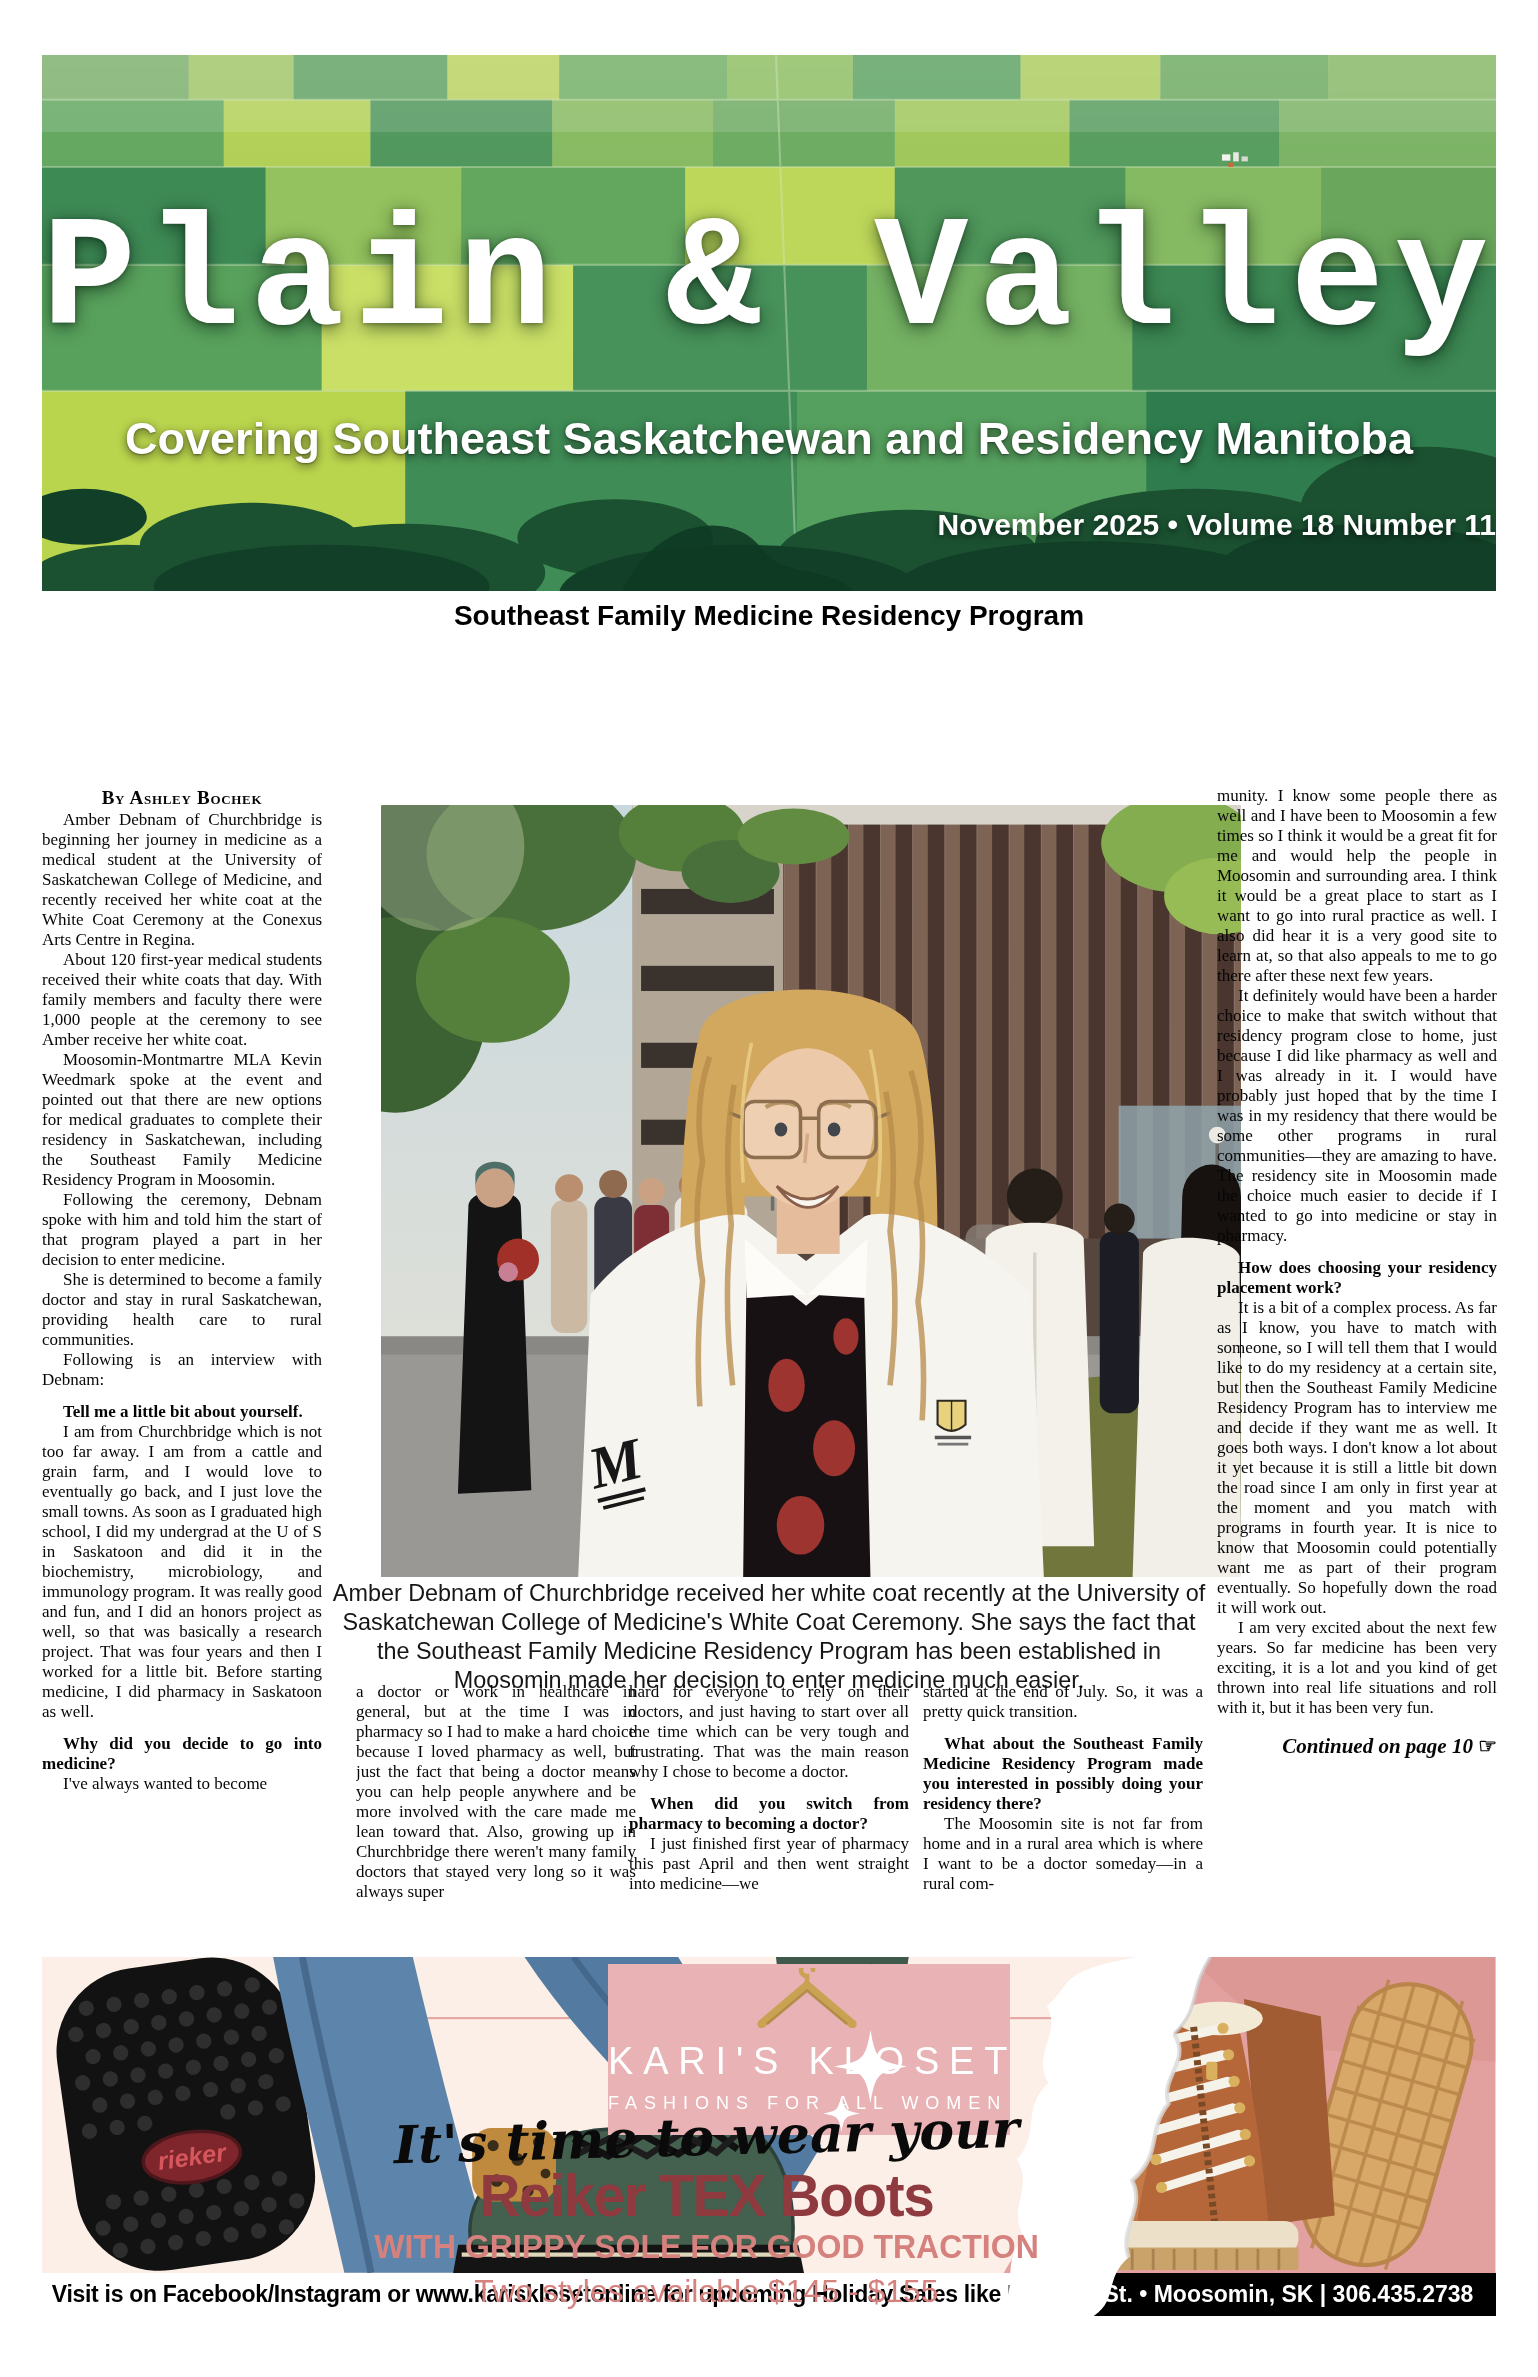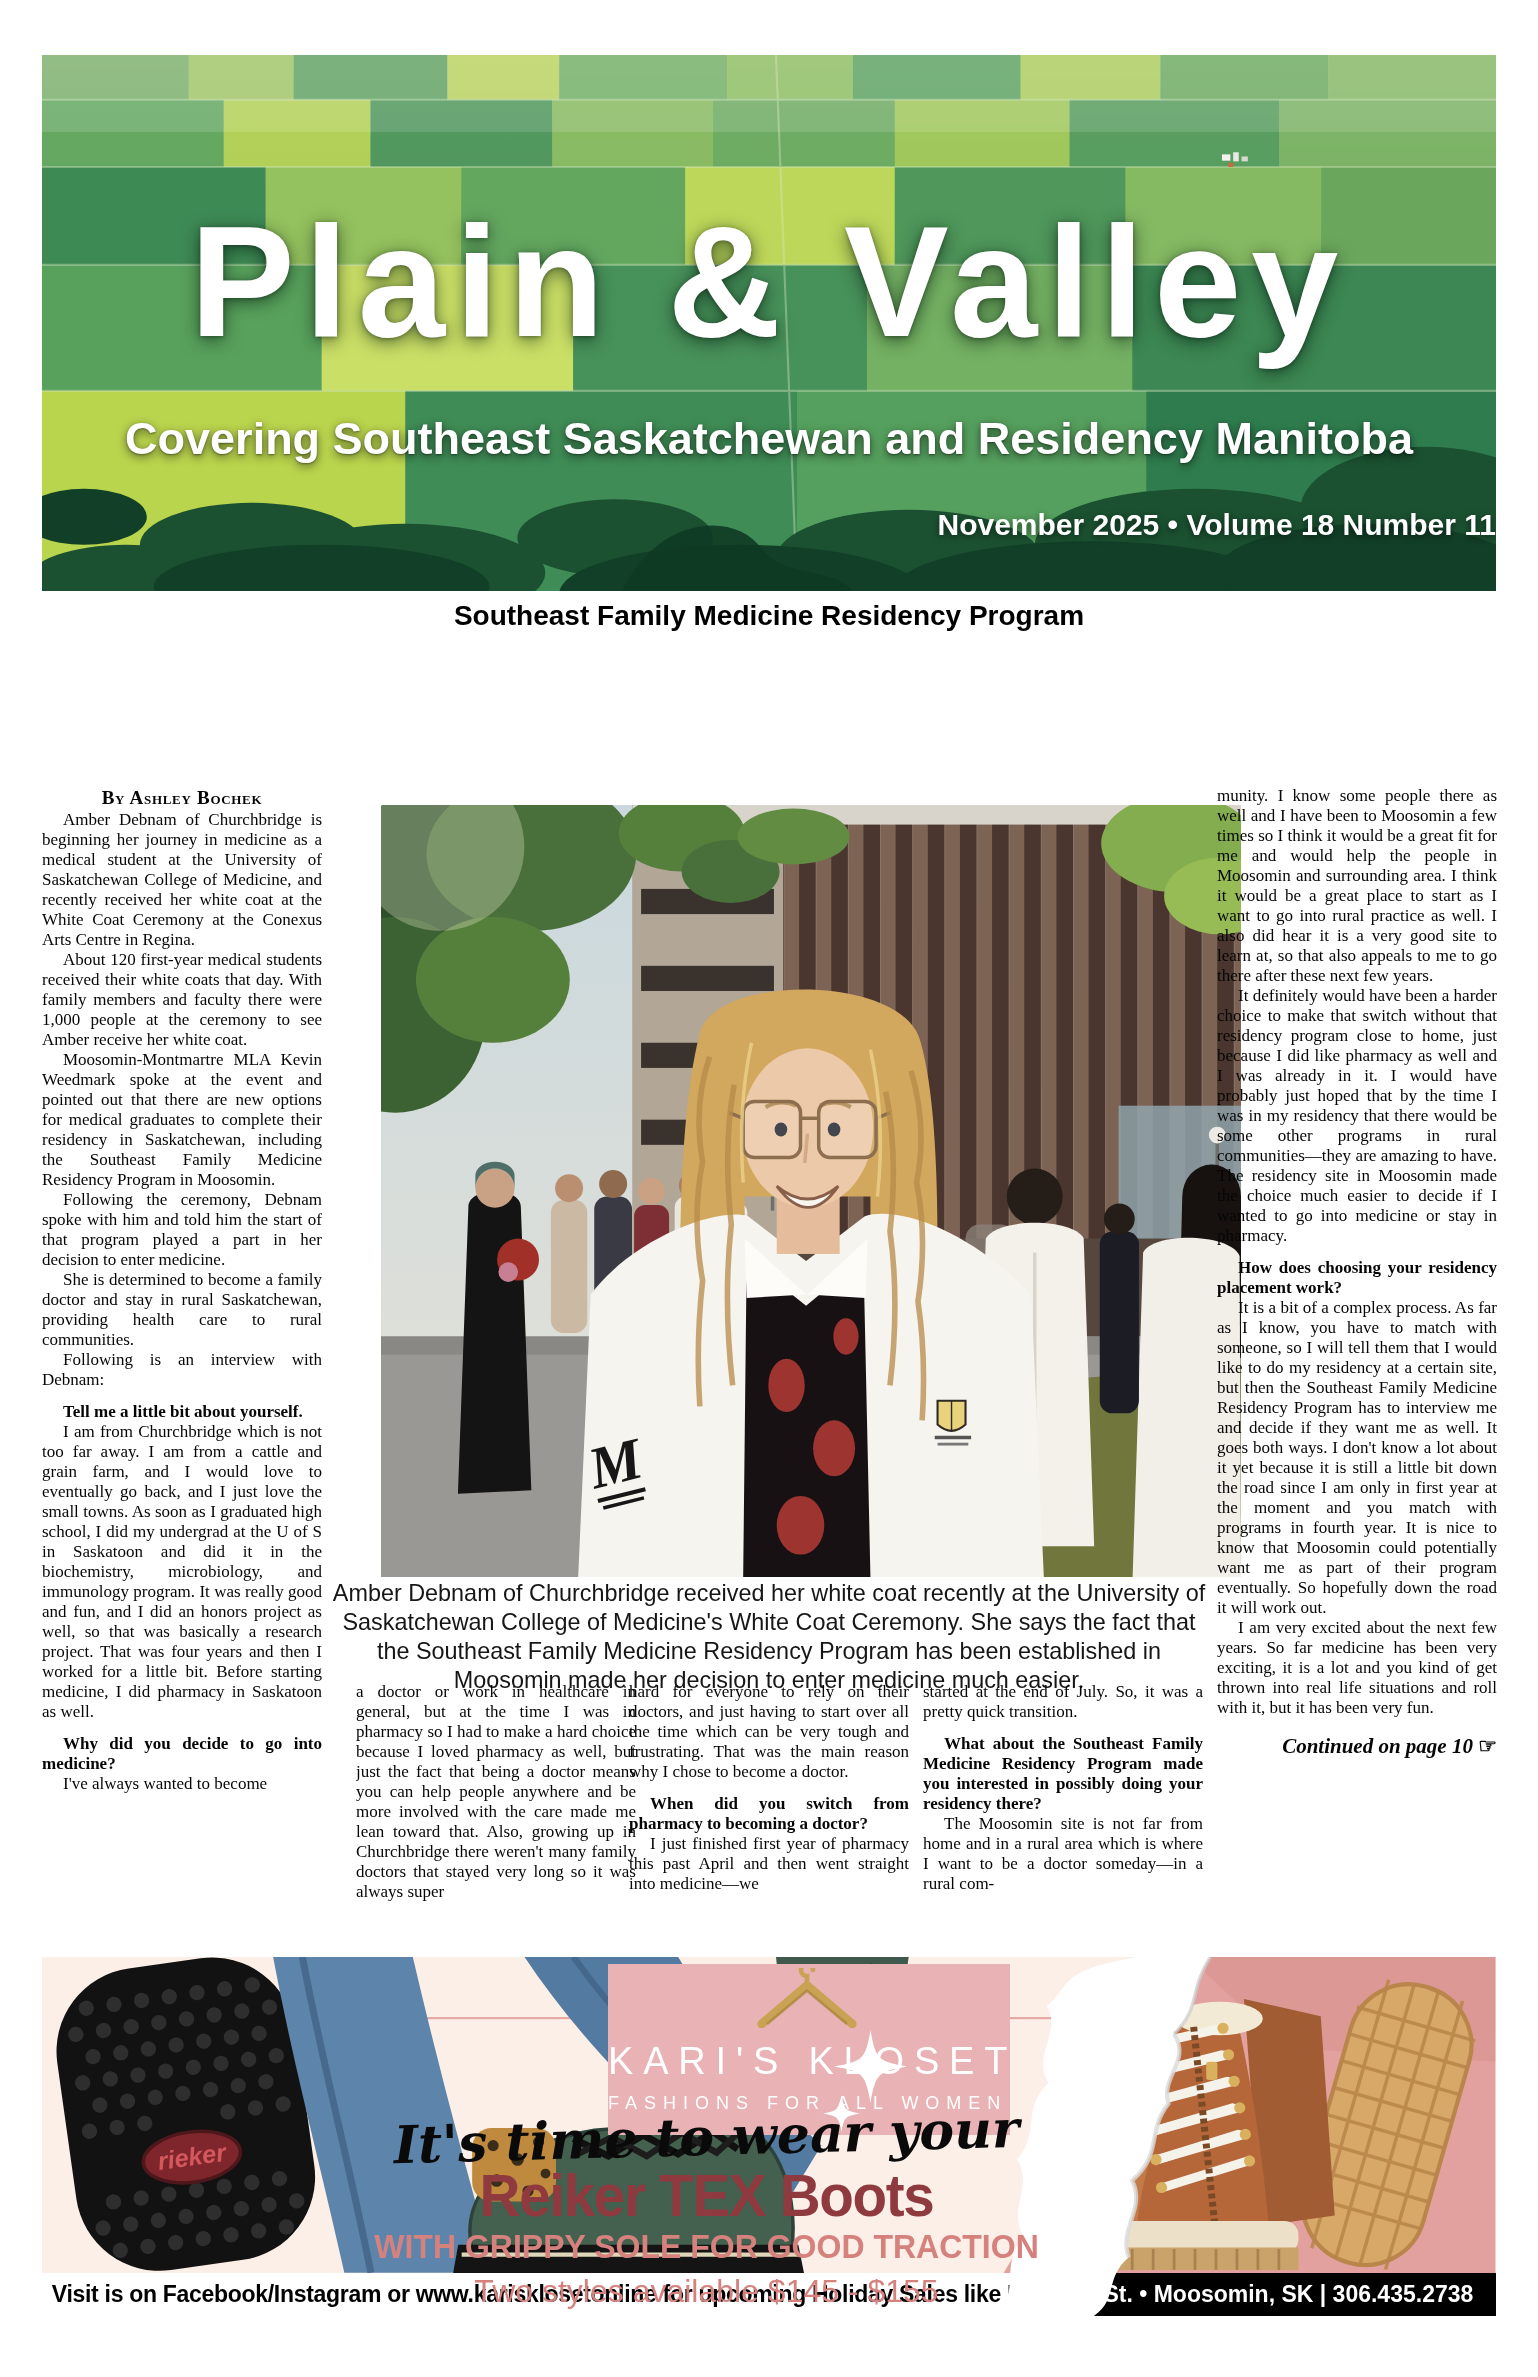--- a/index.html
+++ b/index.html
@@ -2,21 +2,21 @@
 <html style="font-size:11.2px"><head>
 <meta charset="utf-8">
 <style>
   html,body{margin:0;padding:0;background:#fff;}
   .page{position:absolute;left:0;top:0;width:1538px;height:2377px;background:#fff;overflow:hidden;
         font-family:"Liberation Serif",serif;color:#000;}
   
   .masthead{position:absolute;left:42px;top:55px;width:1454px;height:536px;overflow:hidden;}
   .masthead svg{position:absolute;left:0;top:0;width:100%;height:100%;}
   .mh-title{position:absolute;left:0;width:100%;top:148px;text-align:center;
-    font-family:Liberation Sans, sans-serif;font-weight:700;font-size:157px;line-height:1;
+    font-family:Liberation Mono, monospace;font-weight:700;font-size:157px;line-height:1;
     color:#fff;letter-spacing:9.8px;white-space:nowrap;
     text-shadow:0 4.2px 18px rgba(0,25,12,.6),0 1.4px 4.2px rgba(0,0,0,.35);}
   .mh-sub{position:absolute;left:0;width:100%;top:358px;text-align:center;
     font-family:"Liberation Sans",sans-serif;font-weight:700;font-size:45px;color:#fff;
     white-space:nowrap;text-shadow:0 2.8px 9.8px rgba(0,0,0,.55),0 0.7px 2.1px rgba(0,0,0,.4);}
   .mh-issue{position:absolute;left:0;width:100%;top:453px;text-align:right;
     font-family:"Liberation Sans",sans-serif;font-weight:700;font-size:30px;color:#fff;
     text-shadow:0 2.1px 7px rgba(0,0,0,.55);}
   
   .kicker{position:absolute;left:0;width:1538px;top:600px;text-align:center;

